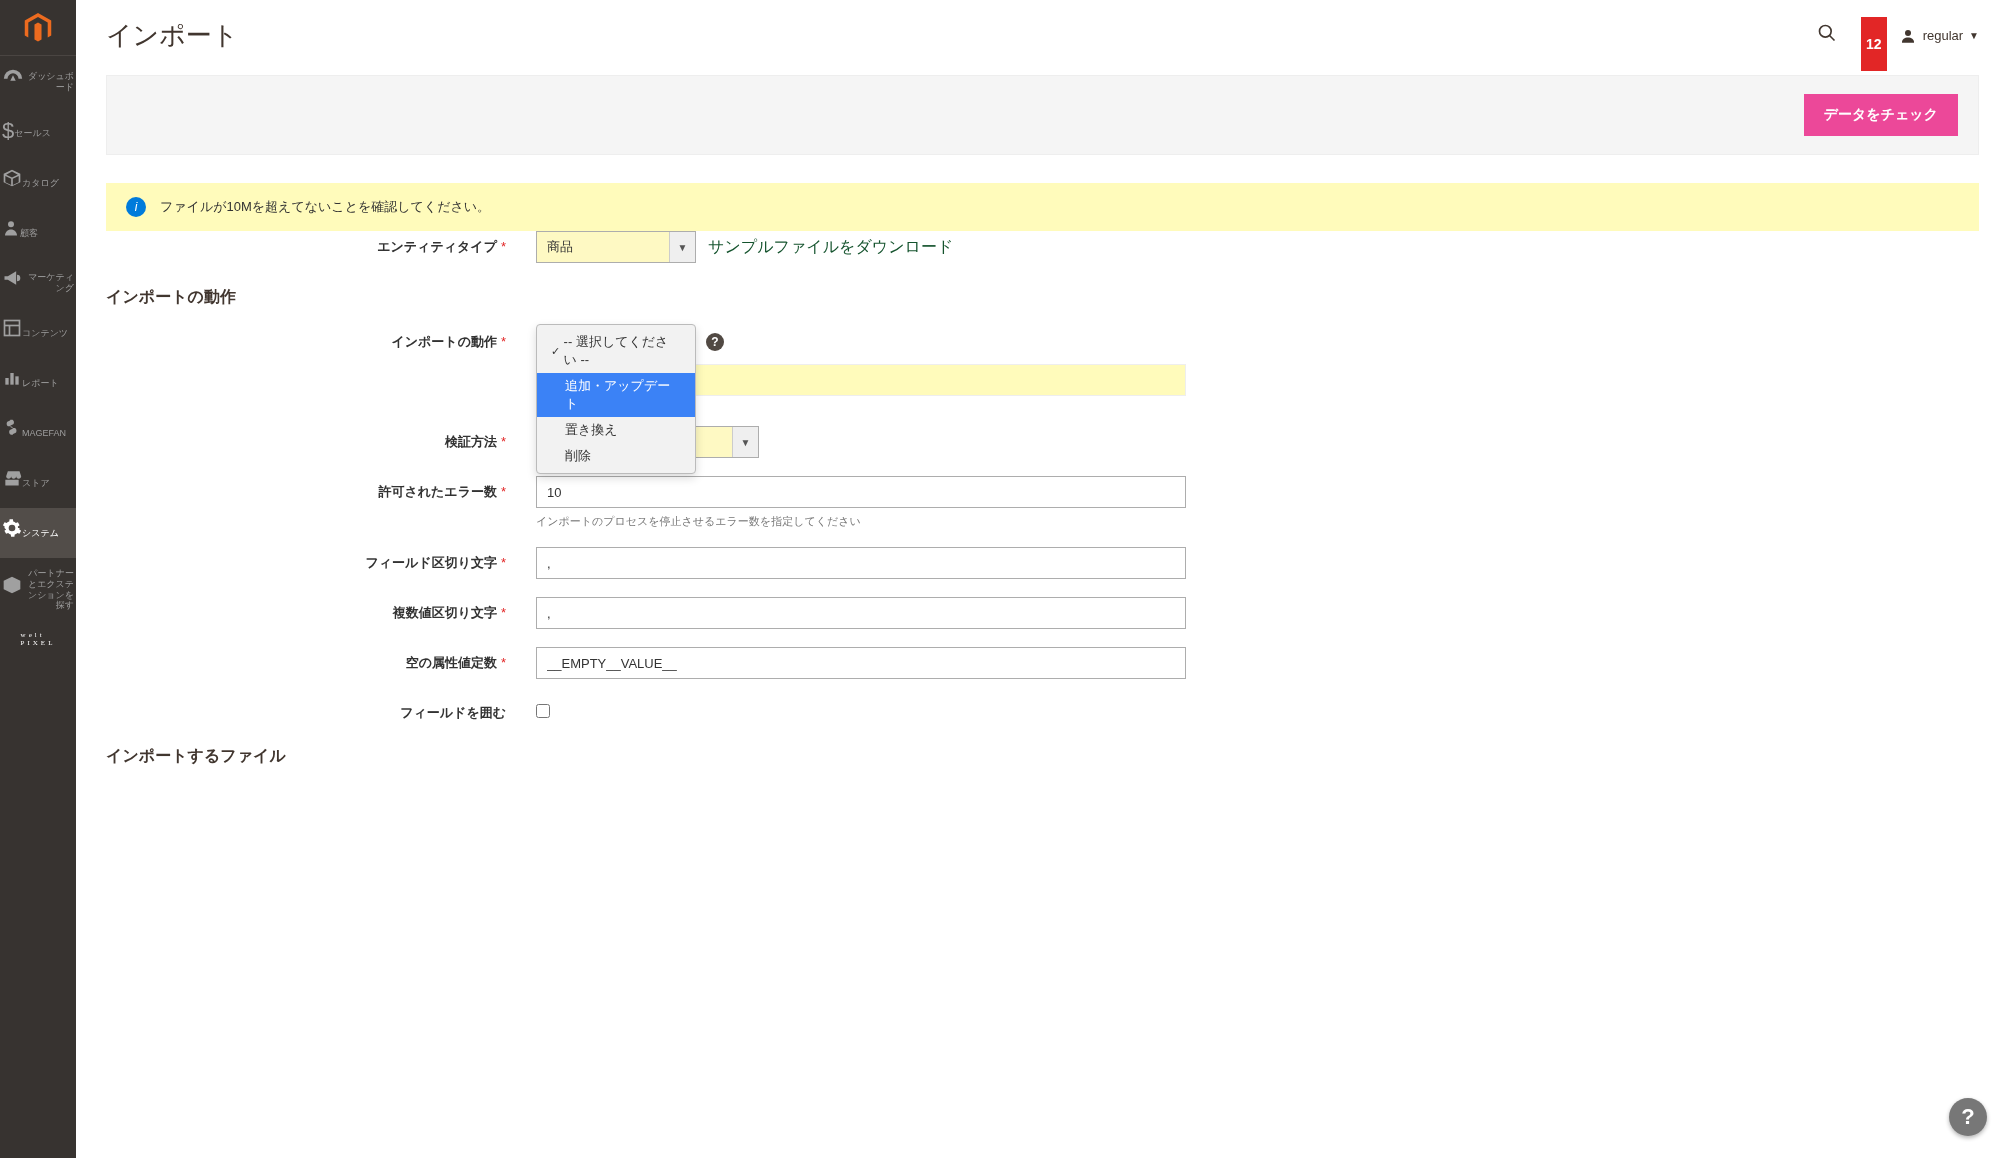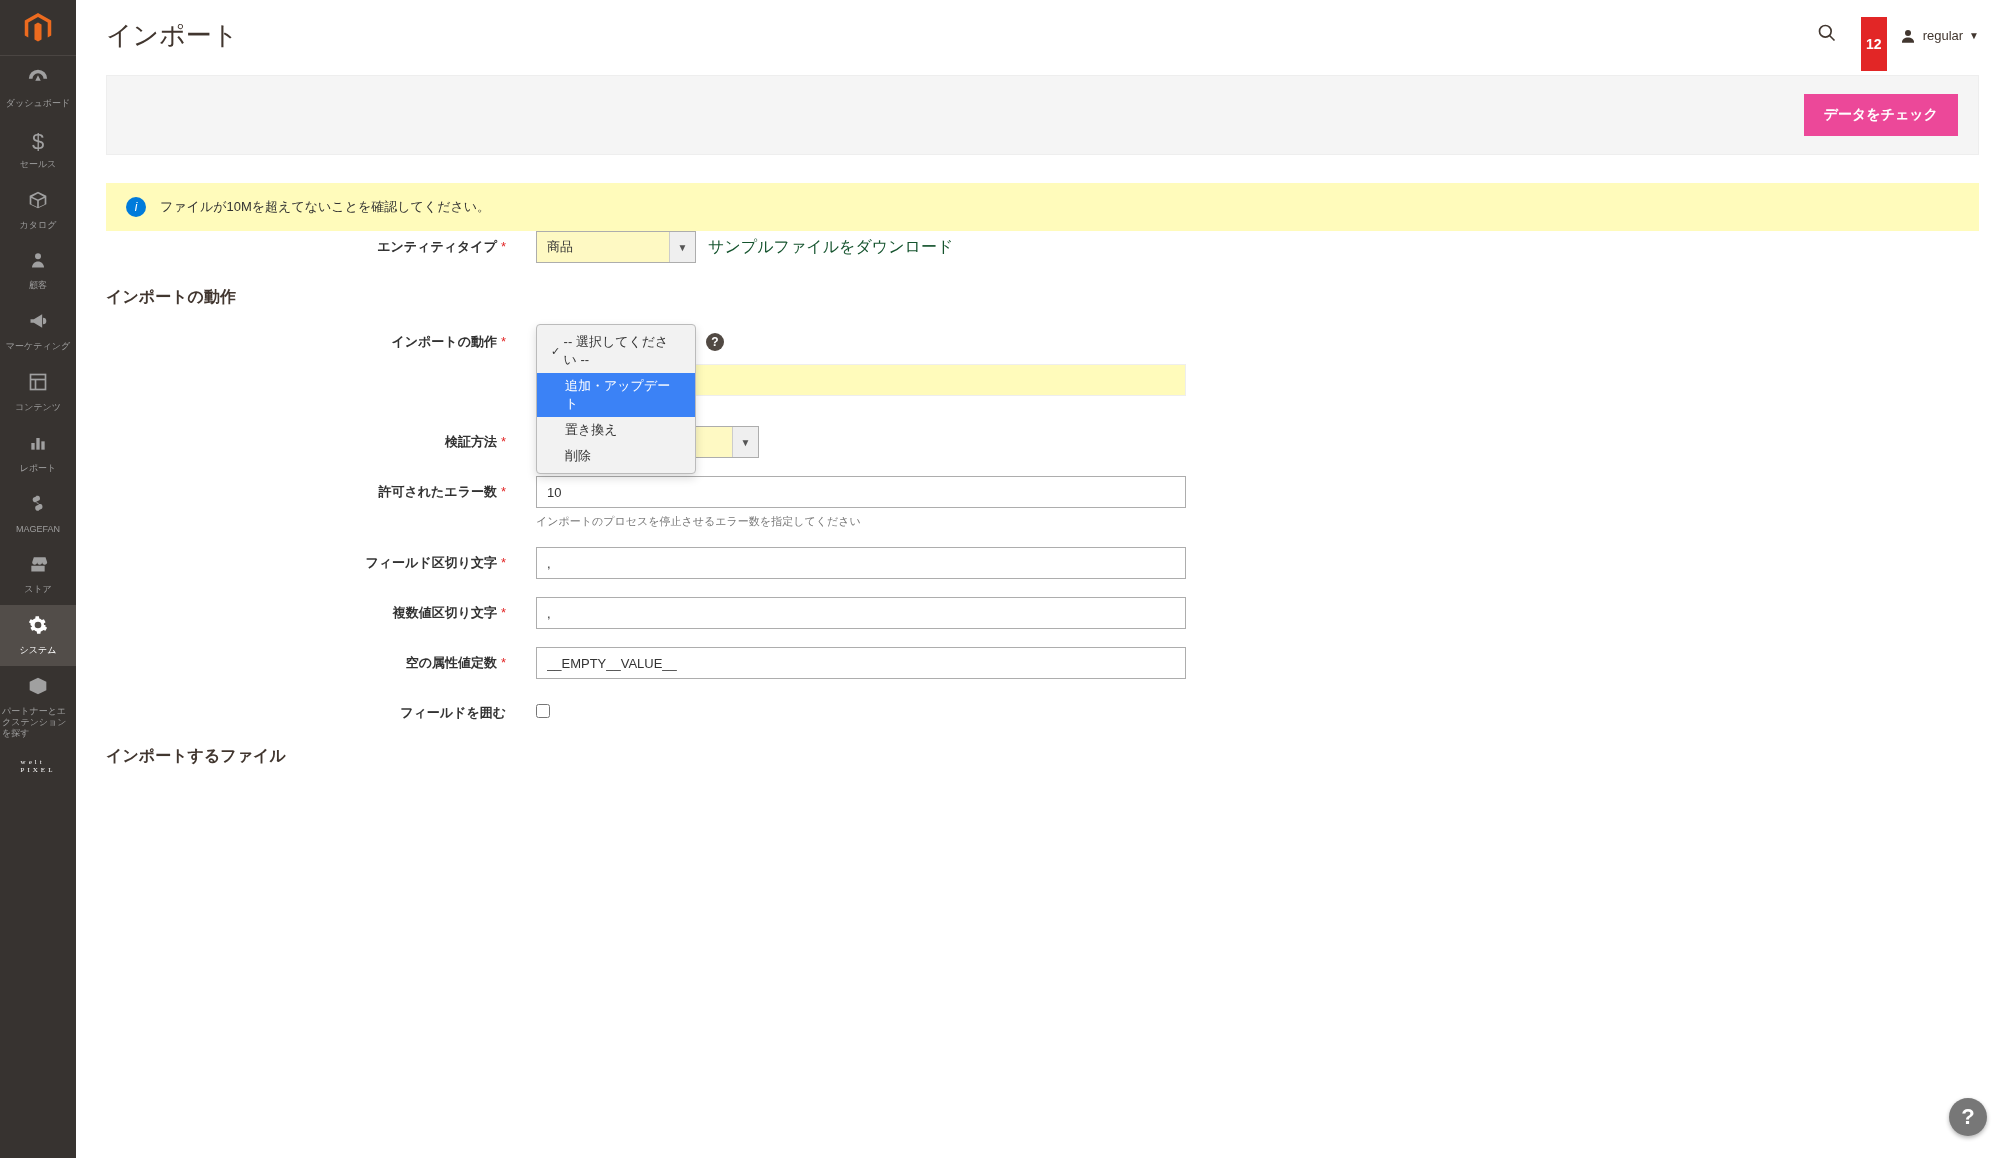--- a/index.html
+++ b/index.html
@@ -1,21 +1,21 @@
 <!DOCTYPE html>
 <html><head>
 <meta charset="utf-8">
 <style>
 * { margin: 0; padding: 0; box-sizing: border-box; }
 body { font-family: -apple-system, BlinkMacSystemFont, "Segoe UI", Helvetica, Arial, sans-serif; font-size: 13px; color: #333; background: #fff; }
 .layout { display: flex; min-height: 100vh; }
 .sidebar { width: 76px; background: #373330; flex-shrink: 0; display: flex; flex-direction: column; align-items: center; padding-top: 0; }
 .sidebar-logo { width: 76px; height: 56px; display: flex; align-items: center; justify-content: center; border-bottom: 1px solid #4a4542; }
 .sidebar-logo svg { width: 30px; height: 30px; }
-.sidebar-item { width: 76px; padding: 10px 2px; display: flex; flex-direction: column; align-items: center; color: #aaa; cursor: pointer; text-align: left; }
+.sidebar-item { width: 76px; padding: 10px 2px; display: flex; flex-direction: row; align-items: center; color: #aaa; cursor: pointer; text-align: right; }
 .sidebar-item.active { background: #524d49; color: #fff; }
 .sidebar-item .icon { font-size: 22px; margin-bottom: 4px; color: #a0a0a0; }
 .sidebar-item.active .icon { color: #fff; }
 .sidebar-item .label { font-size: 9px; line-height: 1.2; color: #9e9e9e; }
 .sidebar-item.active .label { color: #fff; }
 .sidebar-welt { margin-top: 10px; color: #fff; font-size: 22px; font-family: serif; letter-spacing: 1px; }
 .sidebar-welt span { font-size: 7px; display:block; letter-spacing: 3px; }
 
 .main { flex: 1; padding: 0 30px; position: relative; }
 .topbar { display: flex; align-items: center; justify-content: space-between; padding-top: 18px; }

